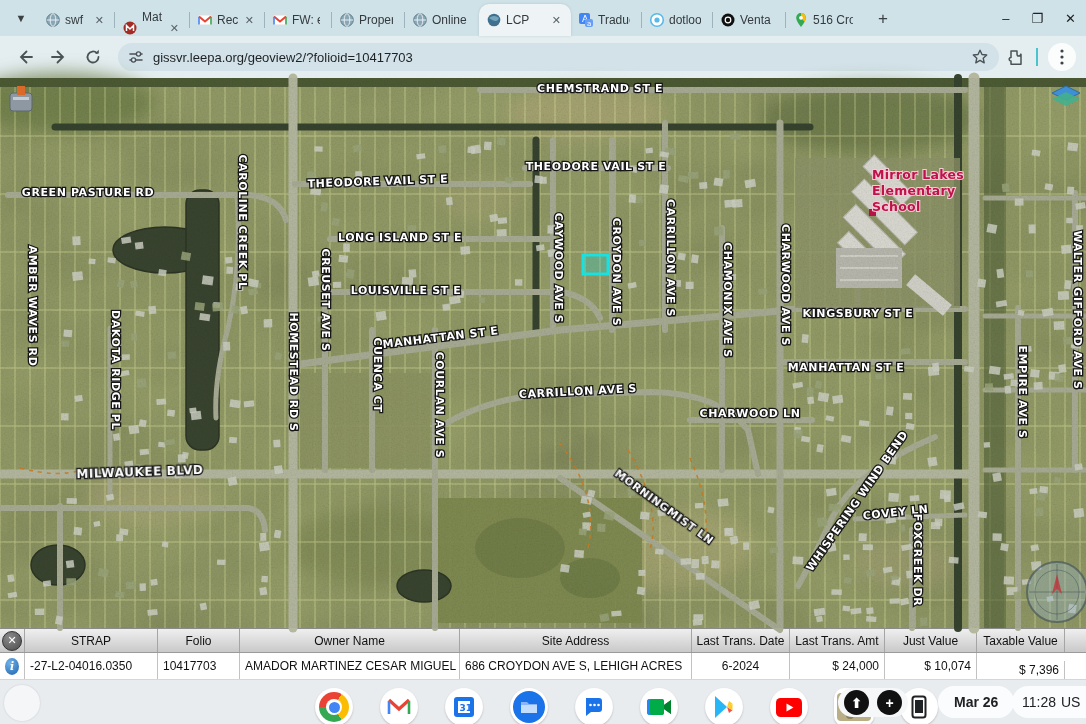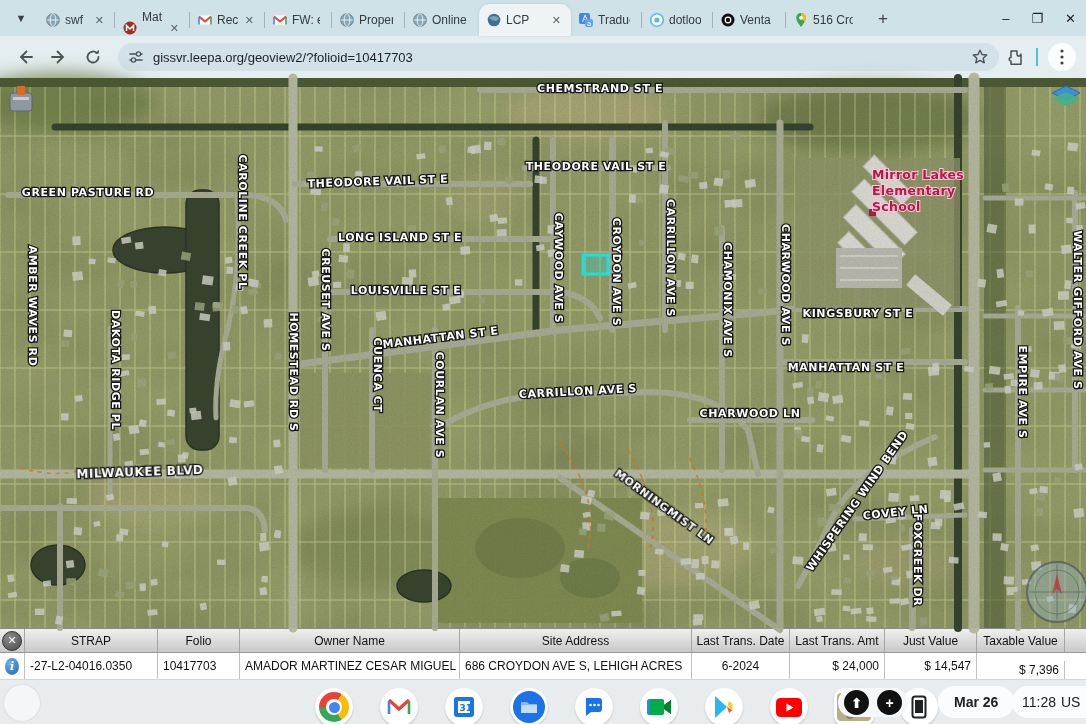--- a/index.html
+++ b/index.html
@@ -729,21 +729,21 @@
   <div class="drow" id="tbody">
       <div class="dcell" style="width: 25px; flex: 0 0 auto; justify-content: center;">
         <div id="row-info">i</div>
       </div>
       <div class="dcell" style="width: 133px; flex: 0 0 auto; justify-content: flex-start;">-27-L2-04016.0350</div>
       <div class="dcell" style="width: 82px; flex: 0 0 auto; justify-content: flex-start;">10417703</div>
       <div class="dcell" style="width: 220px; flex: 0 0 auto; justify-content: flex-start;">AMADOR MARTINEZ CESAR MIGUEL</div>
       <div class="dcell" style="width: 232px; flex: 0 0 auto; justify-content: flex-start;">686 CROYDON AVE S, LEHIGH ACRES</div>
       <div class="dcell" style="width: 98px; flex: 0 0 auto; justify-content: center;">6-2024</div>
       <div class="dcell" style="width: 95px; flex: 0 0 auto; justify-content: flex-end;">$ 24,000</div>
-      <div class="dcell" style="width: 92px; flex: 0 0 auto; justify-content: flex-end;">$ 14,547</div>
+      <div class="dcell" style="width: 92px; flex: 0 0 auto; justify-content: flex-end;">$ 10,074</div>
       <div class="dcell" style="width: 88px; flex: 0 0 auto; justify-content: flex-end; margin-top: 8px;">$ 7,396</div>
       <div class="dcell" style="width: 21px; flex: 0 0 auto; border-right: none;"></div>
     </div>
 </div>
 
 <div id="shelf">
   <div id="launcher"></div>
   <div id="shelf-apps">
       <div class="app">
         <div class="appbg" style="">

